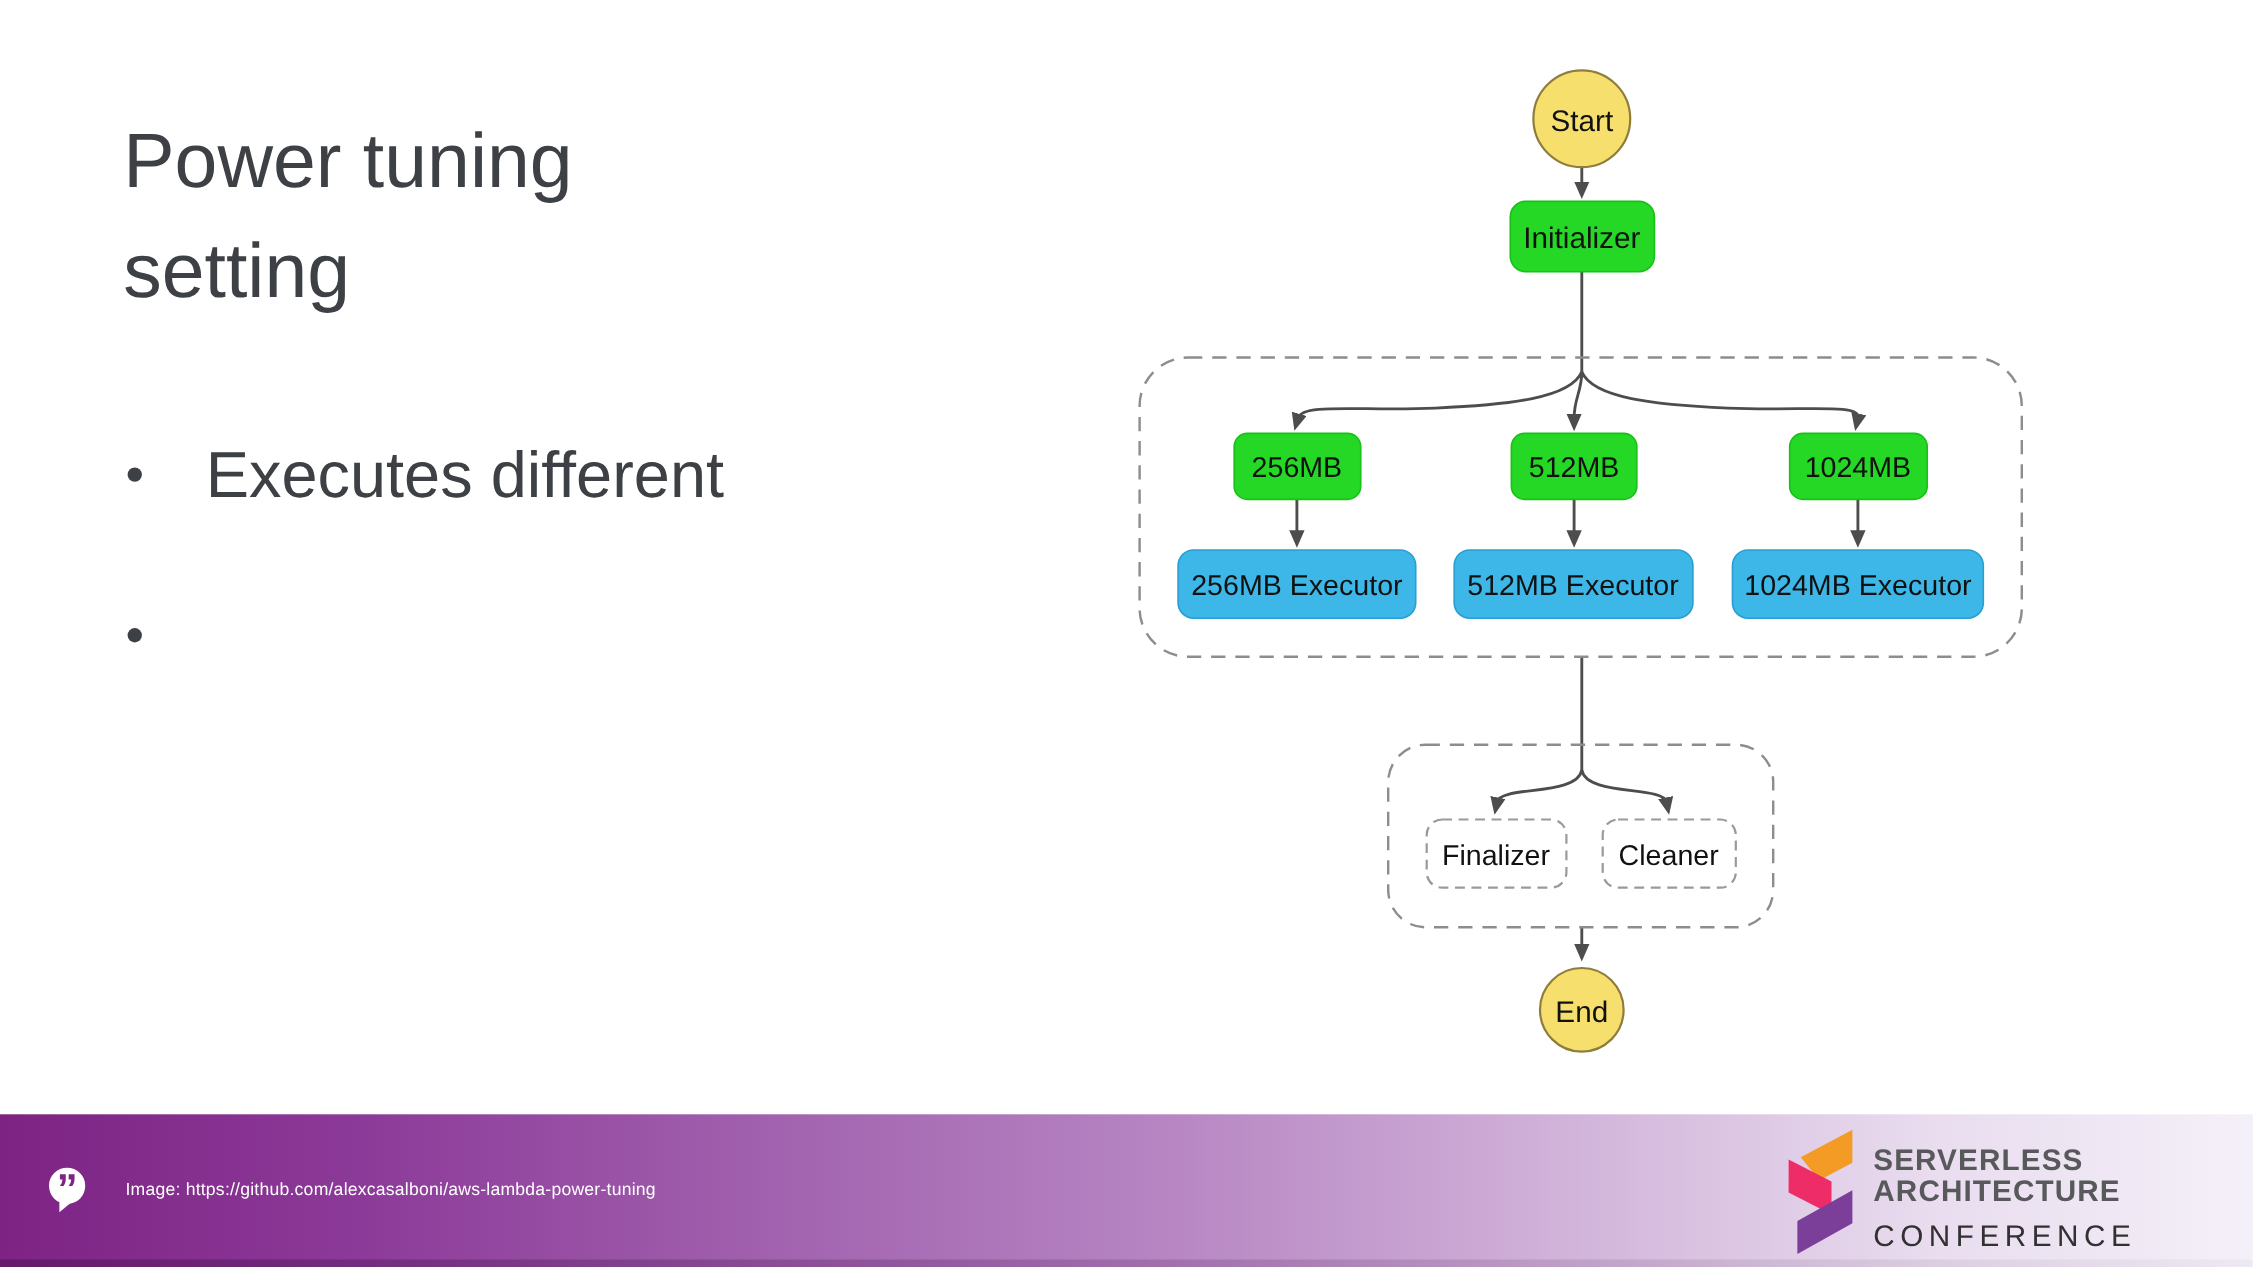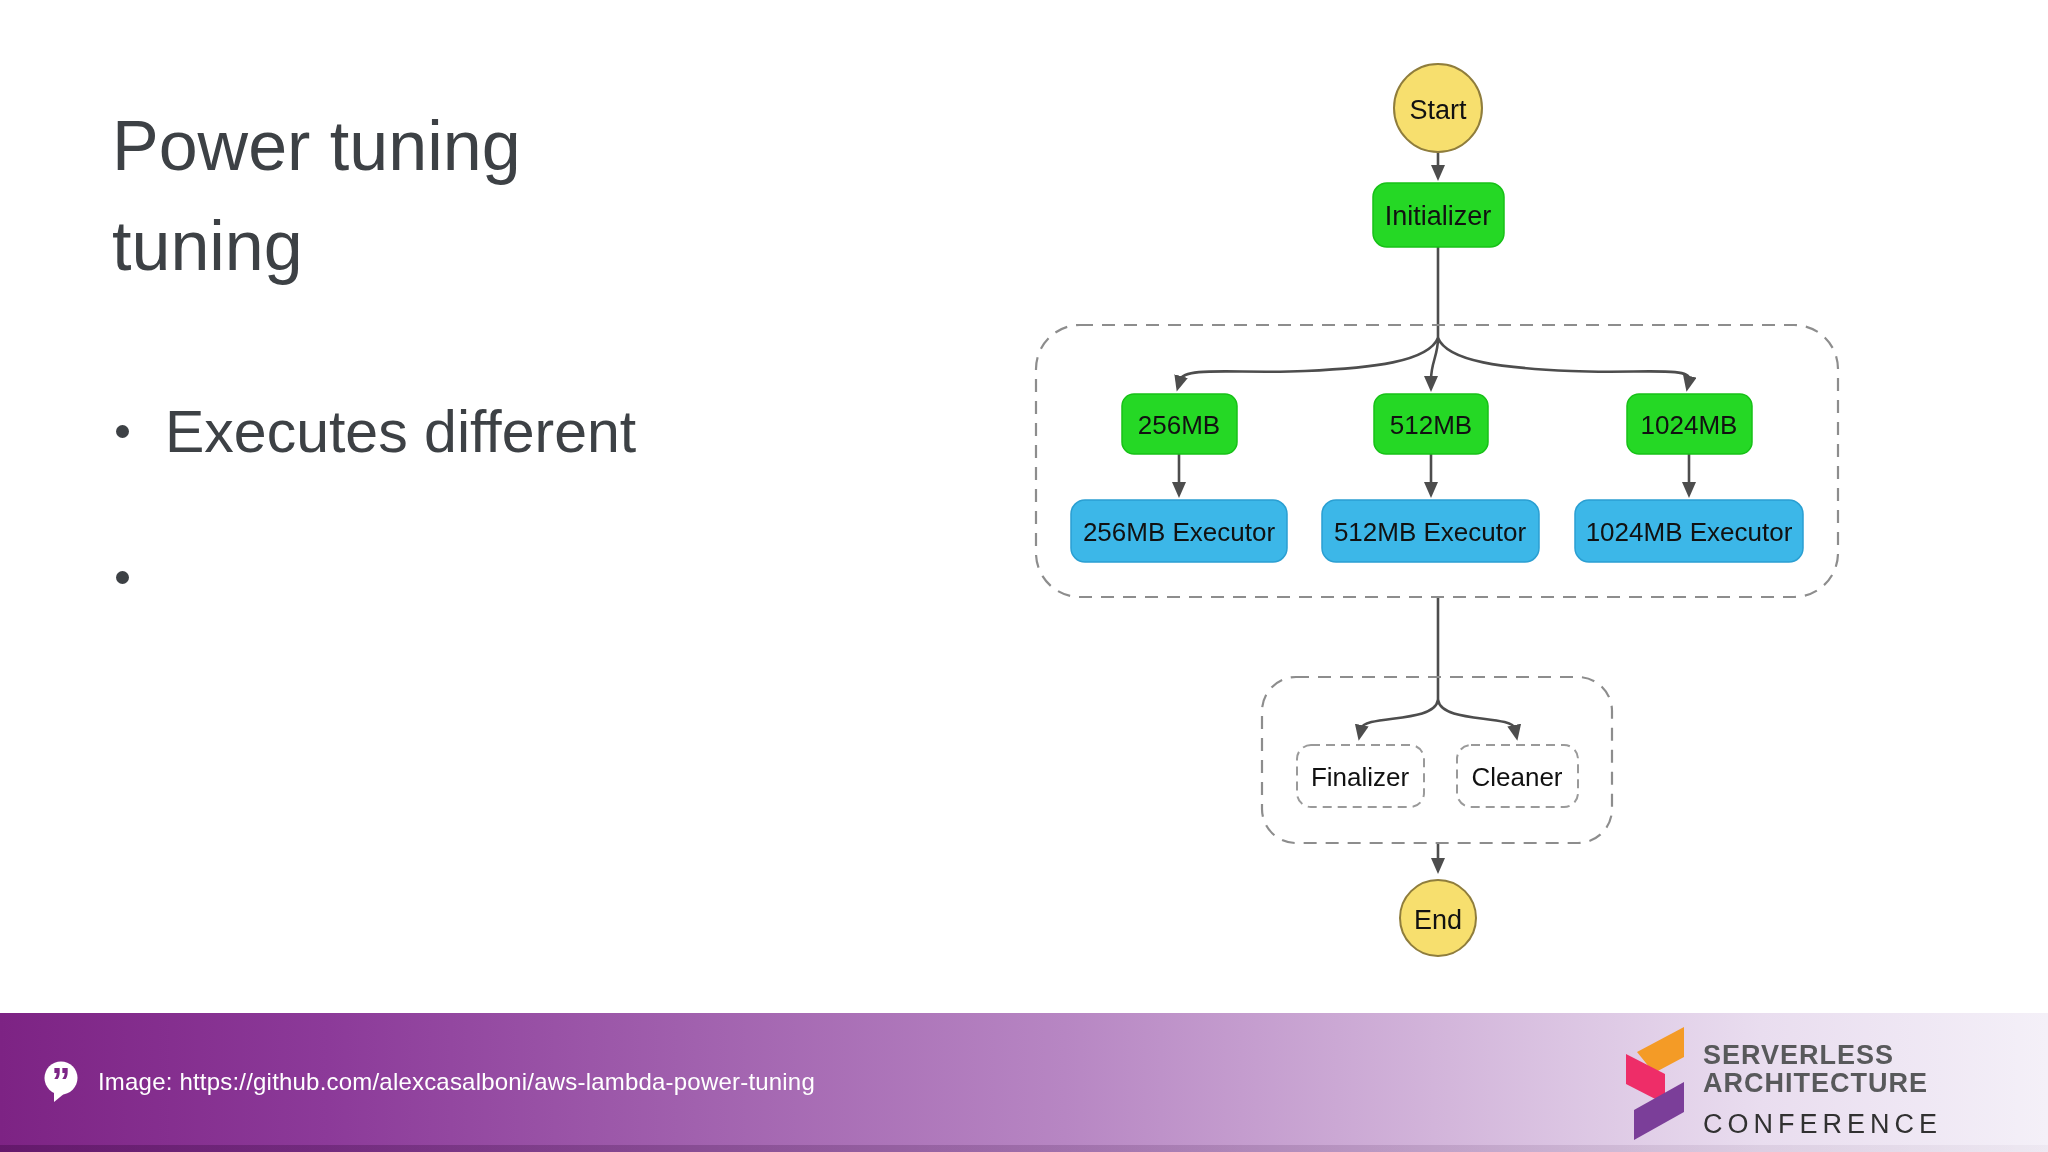--- a/index.html
+++ b/index.html
@@ -15,21 +15,21 @@
     color:#3d4145;letter-spacing:0;
   }
   .bullets{position:absolute;left:112px;top:398px;width:760px;}
   .bullet-row{display:flex;align-items:flex-start;margin:0;}
   .bullet-row + .bullet-row{margin-top:78px;}
   .bullet-dot{
     flex:0 0 auto;width:13px;height:13px;border-radius:50%;
     background:#3d4145;margin:27px 0 0 4px;
   }
   .bullet-text{
-    margin-left:36px;font-size:59px;line-height:68px;color:#3d4145;
+    margin-left:58px;font-size:59px;line-height:68px;color:#3d4145;
   }
   .bullet-text span{display:block;}
   
   .diagram{position:absolute;left:1000px;top:40px;width:900px;height:940px;}
   .diagram svg{display:block;}
   .node-label{font-family:"Liberation Sans", sans-serif;fill:#111111;}
   
   .footer{
     position:absolute;left:0;top:1013px;width:2048px;height:139px;
     background:linear-gradient(90deg,
@@ -38,42 +38,42 @@
   }
   .footer::after{
     content:"";position:absolute;left:0;bottom:0;width:100%;height:7px;
     background:linear-gradient(90deg, rgba(42,0,50,0.30), rgba(42,0,50,0.03));
   }
   .credit{
     position:absolute;left:44px;top:46px;height:46px;
     display:flex;align-items:center;
   }
   .credit-text{
-    margin-left:20px;color:#ffffff;font-size:24px;letter-spacing:0.2px;
+    margin-left:36px;color:#ffffff;font-size:16px;letter-spacing:0.2px;
   }
   .logo{
     position:absolute;right:106px;top:11px;display:flex;align-items:center;
   }
   .logo-mark{margin-right:16px;}
   .logo-text{padding-top:14px;}
   .logo-line-bold{
     font-size:27px;font-weight:700;color:#58595b;
     letter-spacing:1px;line-height:28px;
   }
   .logo-line-light{
     font-size:27px;font-weight:400;color:#313131;
     letter-spacing:5px;line-height:30px;margin-top:12px;
   }
 </style>
 </head>
 <body>
 
 <div class="title">
   <div>Power tuning</div>
-  <div>tuning</div>
+  <div>setting</div>
 </div>
 
 <div class="bullets">
   <div class="bullet-row">
     <div class="bullet-dot"></div>
     <div class="bullet-text">
       <span>Executes different</span>
     </div>
   </div>
   <div class="bullet-row">

